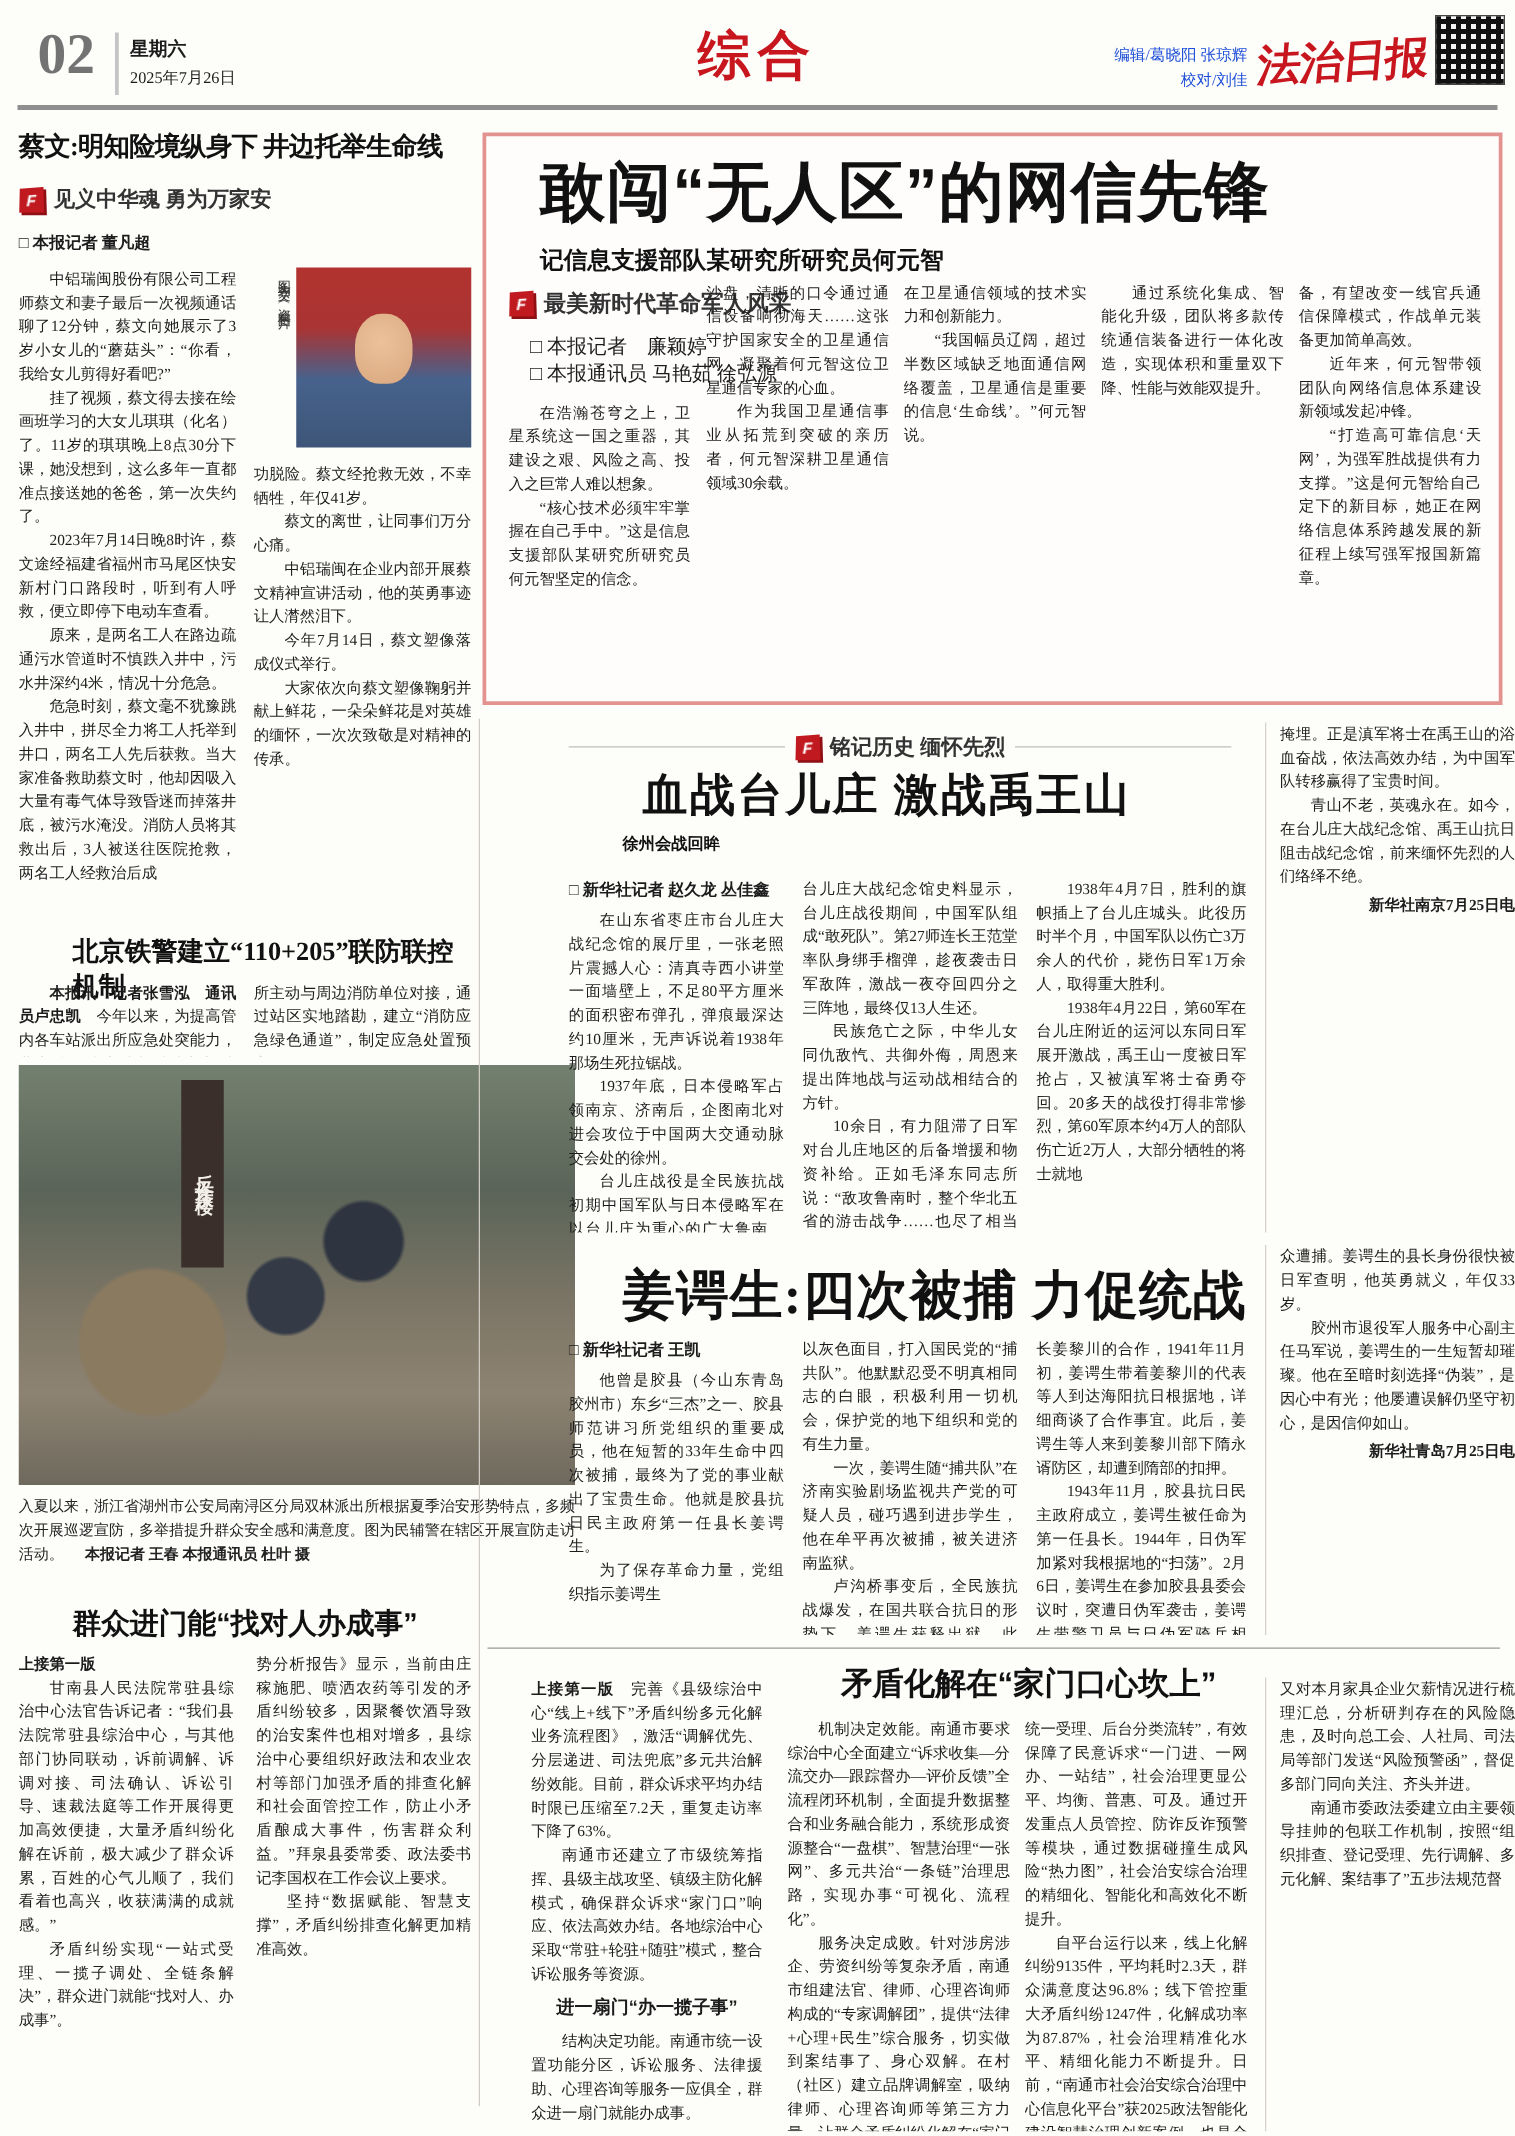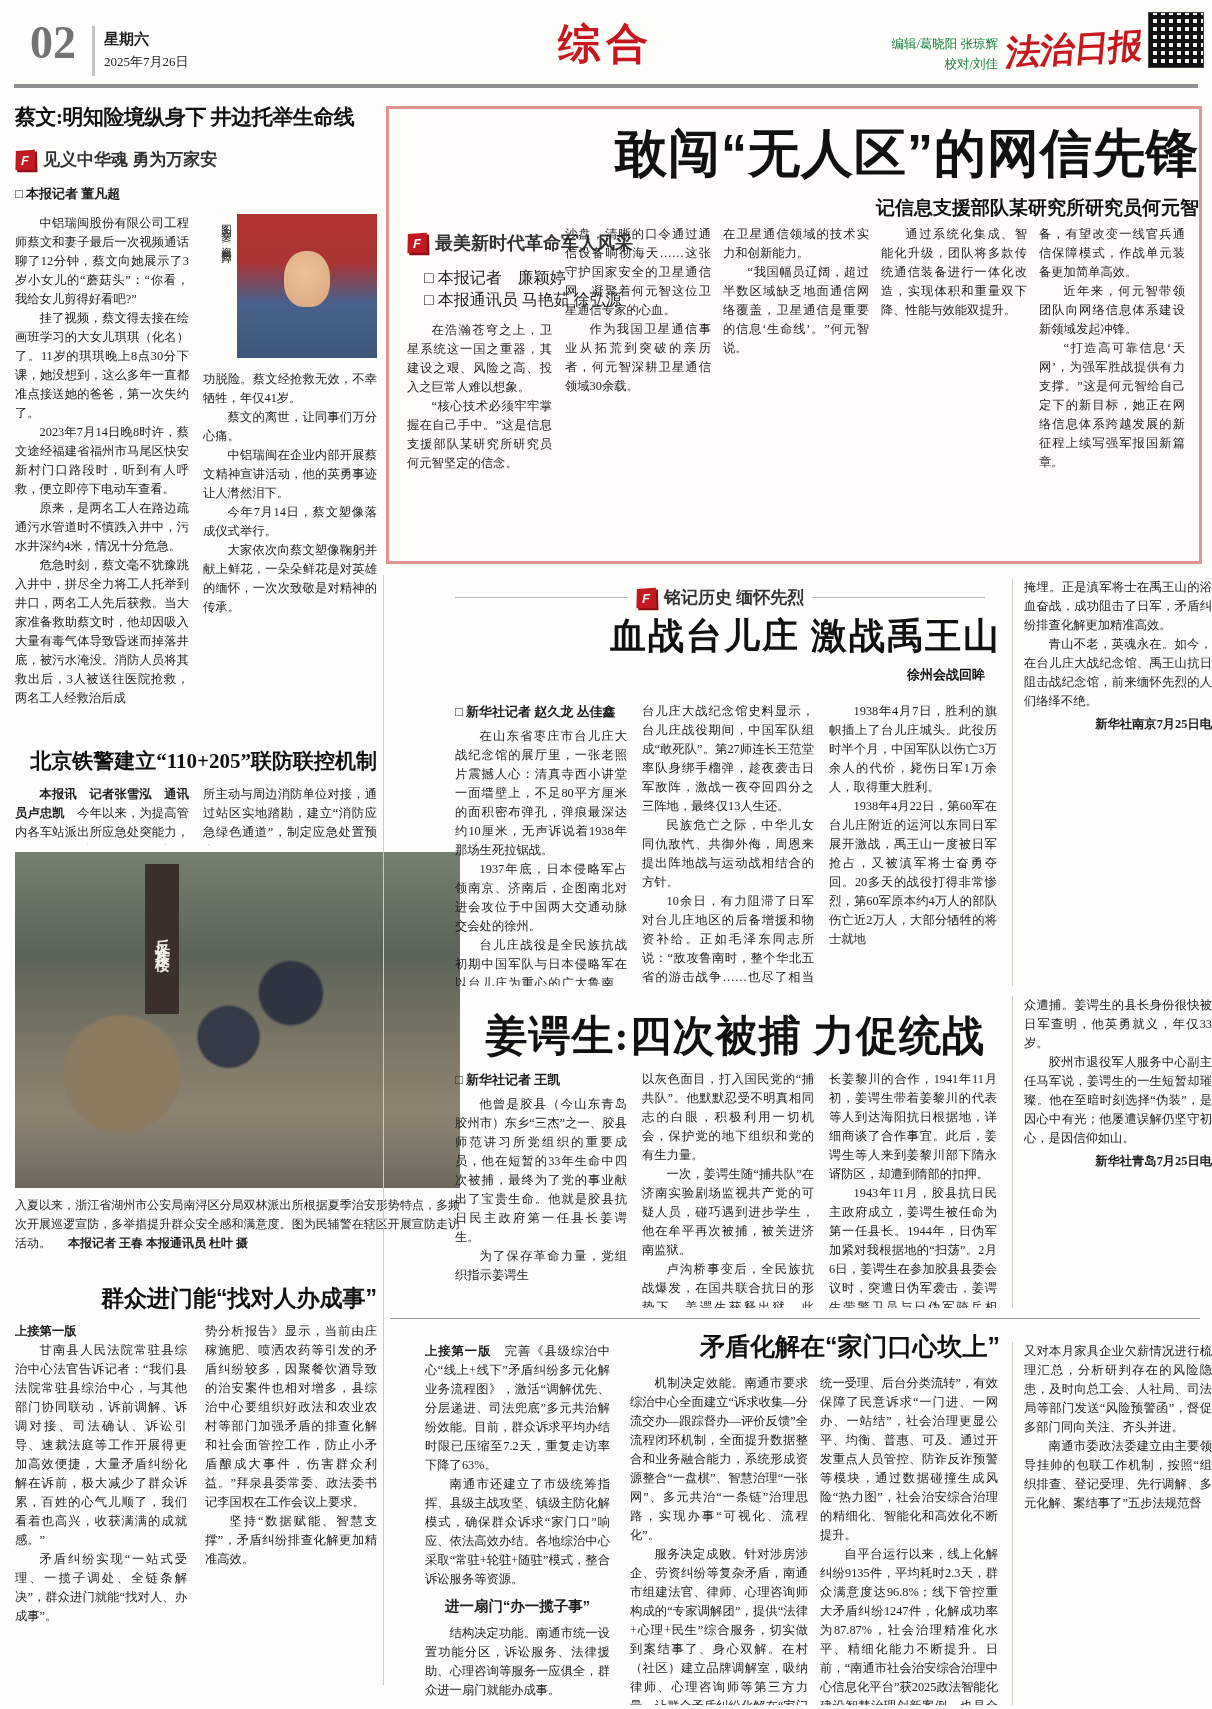--- a/index.html
+++ b/index.html
@@ -5,31 +5,31 @@
   html,body{margin:0;padding:0;background:#e9e7e2;}
   .page{position:relative;width:1212px;height:1709px;background:#fdfdfa;margin:0 auto;
         font-family:"Liberation Serif","DejaVu Serif",serif;color:#1c1c1c;overflow:hidden;}
   .abs{position:absolute;}
   
   .pageno{font-size:46px;font-weight:900;color:#737373;font-family:"Liberation Serif",serif;line-height:1;}
   .hbar{width:3px;height:50px;background:#c4c4c4;}
   .week{font-size:15px;font-weight:700;}
   .date{font-size:13px;}
   .section-title{font-size:42px;font-weight:900;color:#c8161e;letter-spacing:6px;font-family:"Liberation Serif",serif;}
-  .editors{font-size:12.5px;line-height:20px;text-align:right;color:#15803d;}
+  .editors{font-size:12.5px;line-height:20px;text-align:right;color:#1d4ed8;}
   .masthead{font-size:35px;font-weight:900;color:#c8161e;transform:rotate(-3deg) skewX(-8deg);letter-spacing:-1px;}
   .qr{width:54px;height:54px;border:1px solid #444;
       background:
         repeating-linear-gradient(0deg,#111 0 4px,transparent 4px 8px),
         repeating-linear-gradient(90deg,#111 0 4px,#f4f4f4 4px 8px);}
   .hdr-rule{height:4px;background:#8f8f8f;}
   
   .headline-serif{font-family:"Liberation Serif",serif;font-weight:900;color:#111;}
   .headline-sans{font-family:"Liberation Sans","DejaVu Sans",sans-serif;font-weight:900;color:#111;}
-  .center{text-align:right;}
+  .center{text-align:left;padding-left:43px;}
   .kicker{display:flex;align-items:center;gap:8px;font-size:17px;font-weight:600;color:#333;}
   .cube{width:20px;height:20px;background:#c0191f;color:#fff;display:flex;align-items:center;justify-content:center;
         font-family:"Liberation Sans",sans-serif;font-weight:900;font-style:italic;font-size:13px;
         transform:perspective(70px) rotateX(10deg) rotateY(-14deg);box-shadow:2px 2px 0 #8e0f14;flex:0 0 auto;}
   .krule{flex:1;height:1px;background:#bdbdbd;}
   .byline{font-size:13px;font-weight:700;margin:0 0 6px 0;text-indent:0;}
   .col{position:absolute;font-size:12.3px;line-height:19px;text-align:justify;overflow:hidden;}
   .para{margin:0;text-indent:2em;}
   .cont{margin:0;text-indent:0;}
   .lead{font-weight:700;}
@@ -185,21 +185,21 @@
   <div class="col" style="left:642px;top:702px;width:172px;height:284px;">
     <p class="cont">台儿庄大战纪念馆史料显示，台儿庄战役期间，中国军队组成“敢死队”。第27师连长王范堂率队身绑手榴弹，趁夜袭击日军敌阵，激战一夜夺回四分之三阵地，最终仅13人生还。</p>
     <p class="para">民族危亡之际，中华儿女同仇敌忾、共御外侮，周恩来提出阵地战与运动战相结合的方针。</p>
     <p class="para">10余日，有力阻滞了日军对台儿庄地区的后备增援和物资补给。正如毛泽东同志所说：“敌攻鲁南时，整个华北五省的游击战争……也尽了相当的力量”。整个徐州会战期间，中国共产党广泛动员组织各地爱国青年。</p>
   </div>
   <div class="col" style="left:829px;top:702px;width:168px;height:284px;">
     <p class="para">1938年4月7日，胜利的旗帜插上了台儿庄城头。此役历时半个月，中国军队以伤亡3万余人的代价，毙伤日军1万余人，取得重大胜利。</p>
     <p class="para">1938年4月22日，第60军在台儿庄附近的运河以东同日军展开激战，禹王山一度被日军抢占，又被滇军将士奋勇夺回。20多天的战役打得非常惨烈，第60军原本约4万人的部队伤亡近2万人，大部分牺牲的将士就地</p>
   </div>
   <div class="col" style="left:1012px;top:578px;width:188px;height:408px;border-left:1px solid #d5d1ca;padding-left:11px;">
-    <p class="cont">掩埋。正是滇军将士在禹王山的浴血奋战，成功阻击了日军，矛盾纠纷排查化解更加精准高效。</p>
+    <p class="cont">掩埋。正是滇军将士在禹王山的浴血奋战，依法高效办结，为中国军队转移赢得了宝贵时间。</p>
     <p class="para">青山不老，英魂永在。如今，在台儿庄大战纪念馆、禹王山抗日阻击战纪念馆，前来缅怀先烈的人们络绎不绝。</p>
     <p class="dateline">新华社南京7月25日电</p>
   </div>
 
   <div class="abs headline-serif center" style="left:455px;top:1008px;width:530px;font-size:42px;letter-spacing:1px;">姜谔生:四次被捕 力促统战</div>
   <div class="col" style="left:455px;top:1070px;width:172px;height:238px;">
     <p class="byline">□ 新华社记者 王凯</p>
     <p class="para">他曾是胶县（今山东青岛胶州市）东乡“三杰”之一、胶县师范讲习所党组织的重要成员，他在短暂的33年生命中四次被捕，最终为了党的事业献出了宝贵生命。他就是胶县抗日民主政府第一任县长姜谔生。</p>
     <p class="para">为了保存革命力量，党组织指示姜谔生</p>
   </div>

